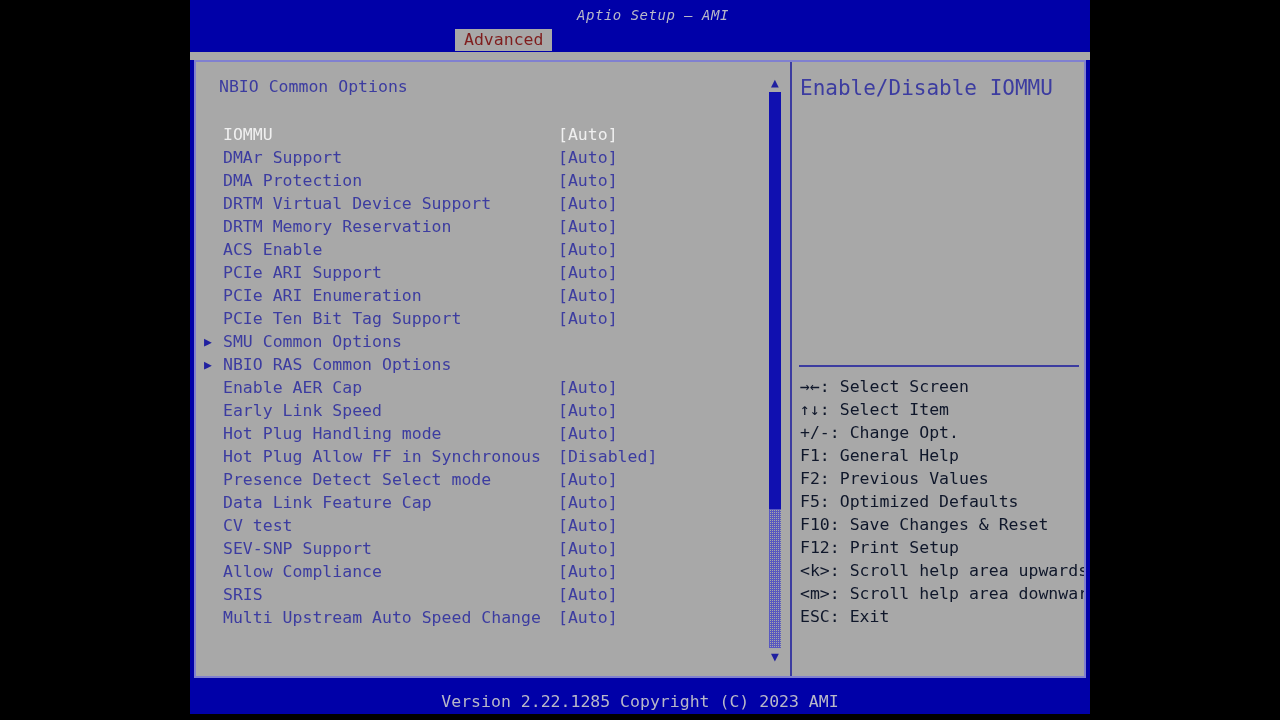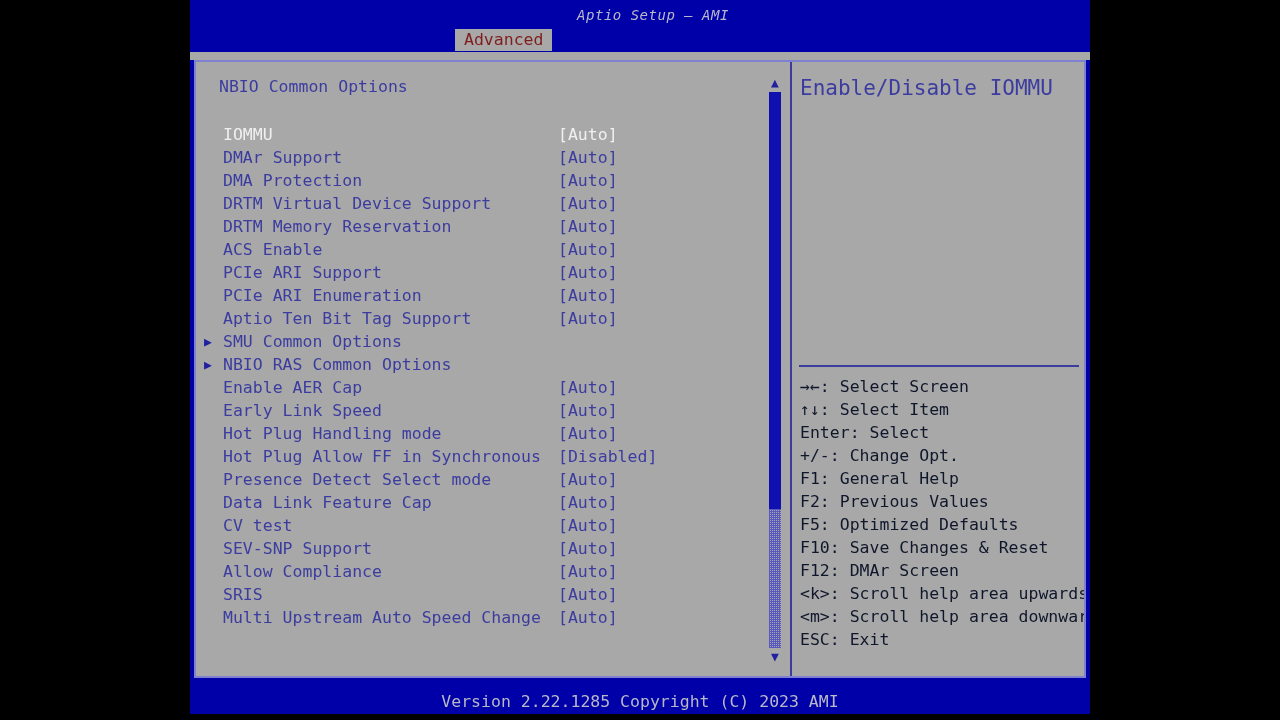--- a/index.html
+++ b/index.html
@@ -286,21 +286,21 @@
           <div id="section-title">NBIO Common Options</div>
           <div id="rows">
               <div class="row selected"><span class="label">IOMMU</span><span class="value">[Auto]</span></div>
               <div class="row"><span class="label">DMAr Support</span><span class="value">[Auto]</span></div>
               <div class="row"><span class="label">DMA Protection</span><span class="value">[Auto]</span></div>
               <div class="row"><span class="label">DRTM Virtual Device Support</span><span class="value">[Auto]</span></div>
               <div class="row"><span class="label">DRTM Memory Reservation</span><span class="value">[Auto]</span></div>
               <div class="row"><span class="label">ACS Enable</span><span class="value">[Auto]</span></div>
               <div class="row"><span class="label">PCIe ARI Support</span><span class="value">[Auto]</span></div>
               <div class="row"><span class="label">PCIe ARI Enumeration</span><span class="value">[Auto]</span></div>
-              <div class="row"><span class="label">Aptio Ten Bit Tag Support</span><span class="value">[Auto]</span></div>
+              <div class="row"><span class="label">PCIe Ten Bit Tag Support</span><span class="value">[Auto]</span></div>
               <div class="row"><span class="arrow">▶</span><span class="label">SMU Common Options</span></div>
               <div class="row"><span class="arrow">▶</span><span class="label">NBIO RAS Common Options</span></div>
               <div class="row"><span class="label">Enable AER Cap</span><span class="value">[Auto]</span></div>
               <div class="row"><span class="label">Early Link Speed</span><span class="value">[Auto]</span></div>
               <div class="row"><span class="label">Hot Plug Handling mode</span><span class="value">[Auto]</span></div>
               <div class="row"><span class="label">Hot Plug Allow FF in Synchronous</span><span class="value">[Disabled]</span></div>
               <div class="row"><span class="label">Presence Detect Select mode</span><span class="value">[Auto]</span></div>
               <div class="row"><span class="label">Data Link Feature Cap</span><span class="value">[Auto]</span></div>
               <div class="row"><span class="label">CV test</span><span class="value">[Auto]</span></div>
               <div class="row"><span class="label">SEV-SNP Support</span><span class="value">[Auto]</span></div>
@@ -319,27 +319,26 @@
         </div>
 
         <div id="vdivider"></div>
 
         <div id="helppane">
           <div id="help-text">Enable/Disable IOMMU</div>
           <div id="help-divider"></div>
           <div id="keys">
               <div class="keyrow">→←: Select Screen</div>
               <div class="keyrow">↑↓: Select Item</div>
-              <div class="keyrow">Enter: Select</div>
               <div class="keyrow">+/-: Change Opt.</div>
               <div class="keyrow">F1: General Help</div>
               <div class="keyrow">F2: Previous Values</div>
               <div class="keyrow">F5: Optimized Defaults</div>
               <div class="keyrow">F10: Save Changes &amp; Reset</div>
-              <div class="keyrow">F12: DMAr Screen</div>
+              <div class="keyrow">F12: Print Setup</div>
               <div class="keyrow">&lt;k&gt;: Scroll help area upwards</div>
               <div class="keyrow">&lt;m&gt;: Scroll help area downwards</div>
               <div class="keyrow">ESC: Exit</div>
             </div>
         </div>
 
       </div>
     </div>
 
     <div id="footer">

